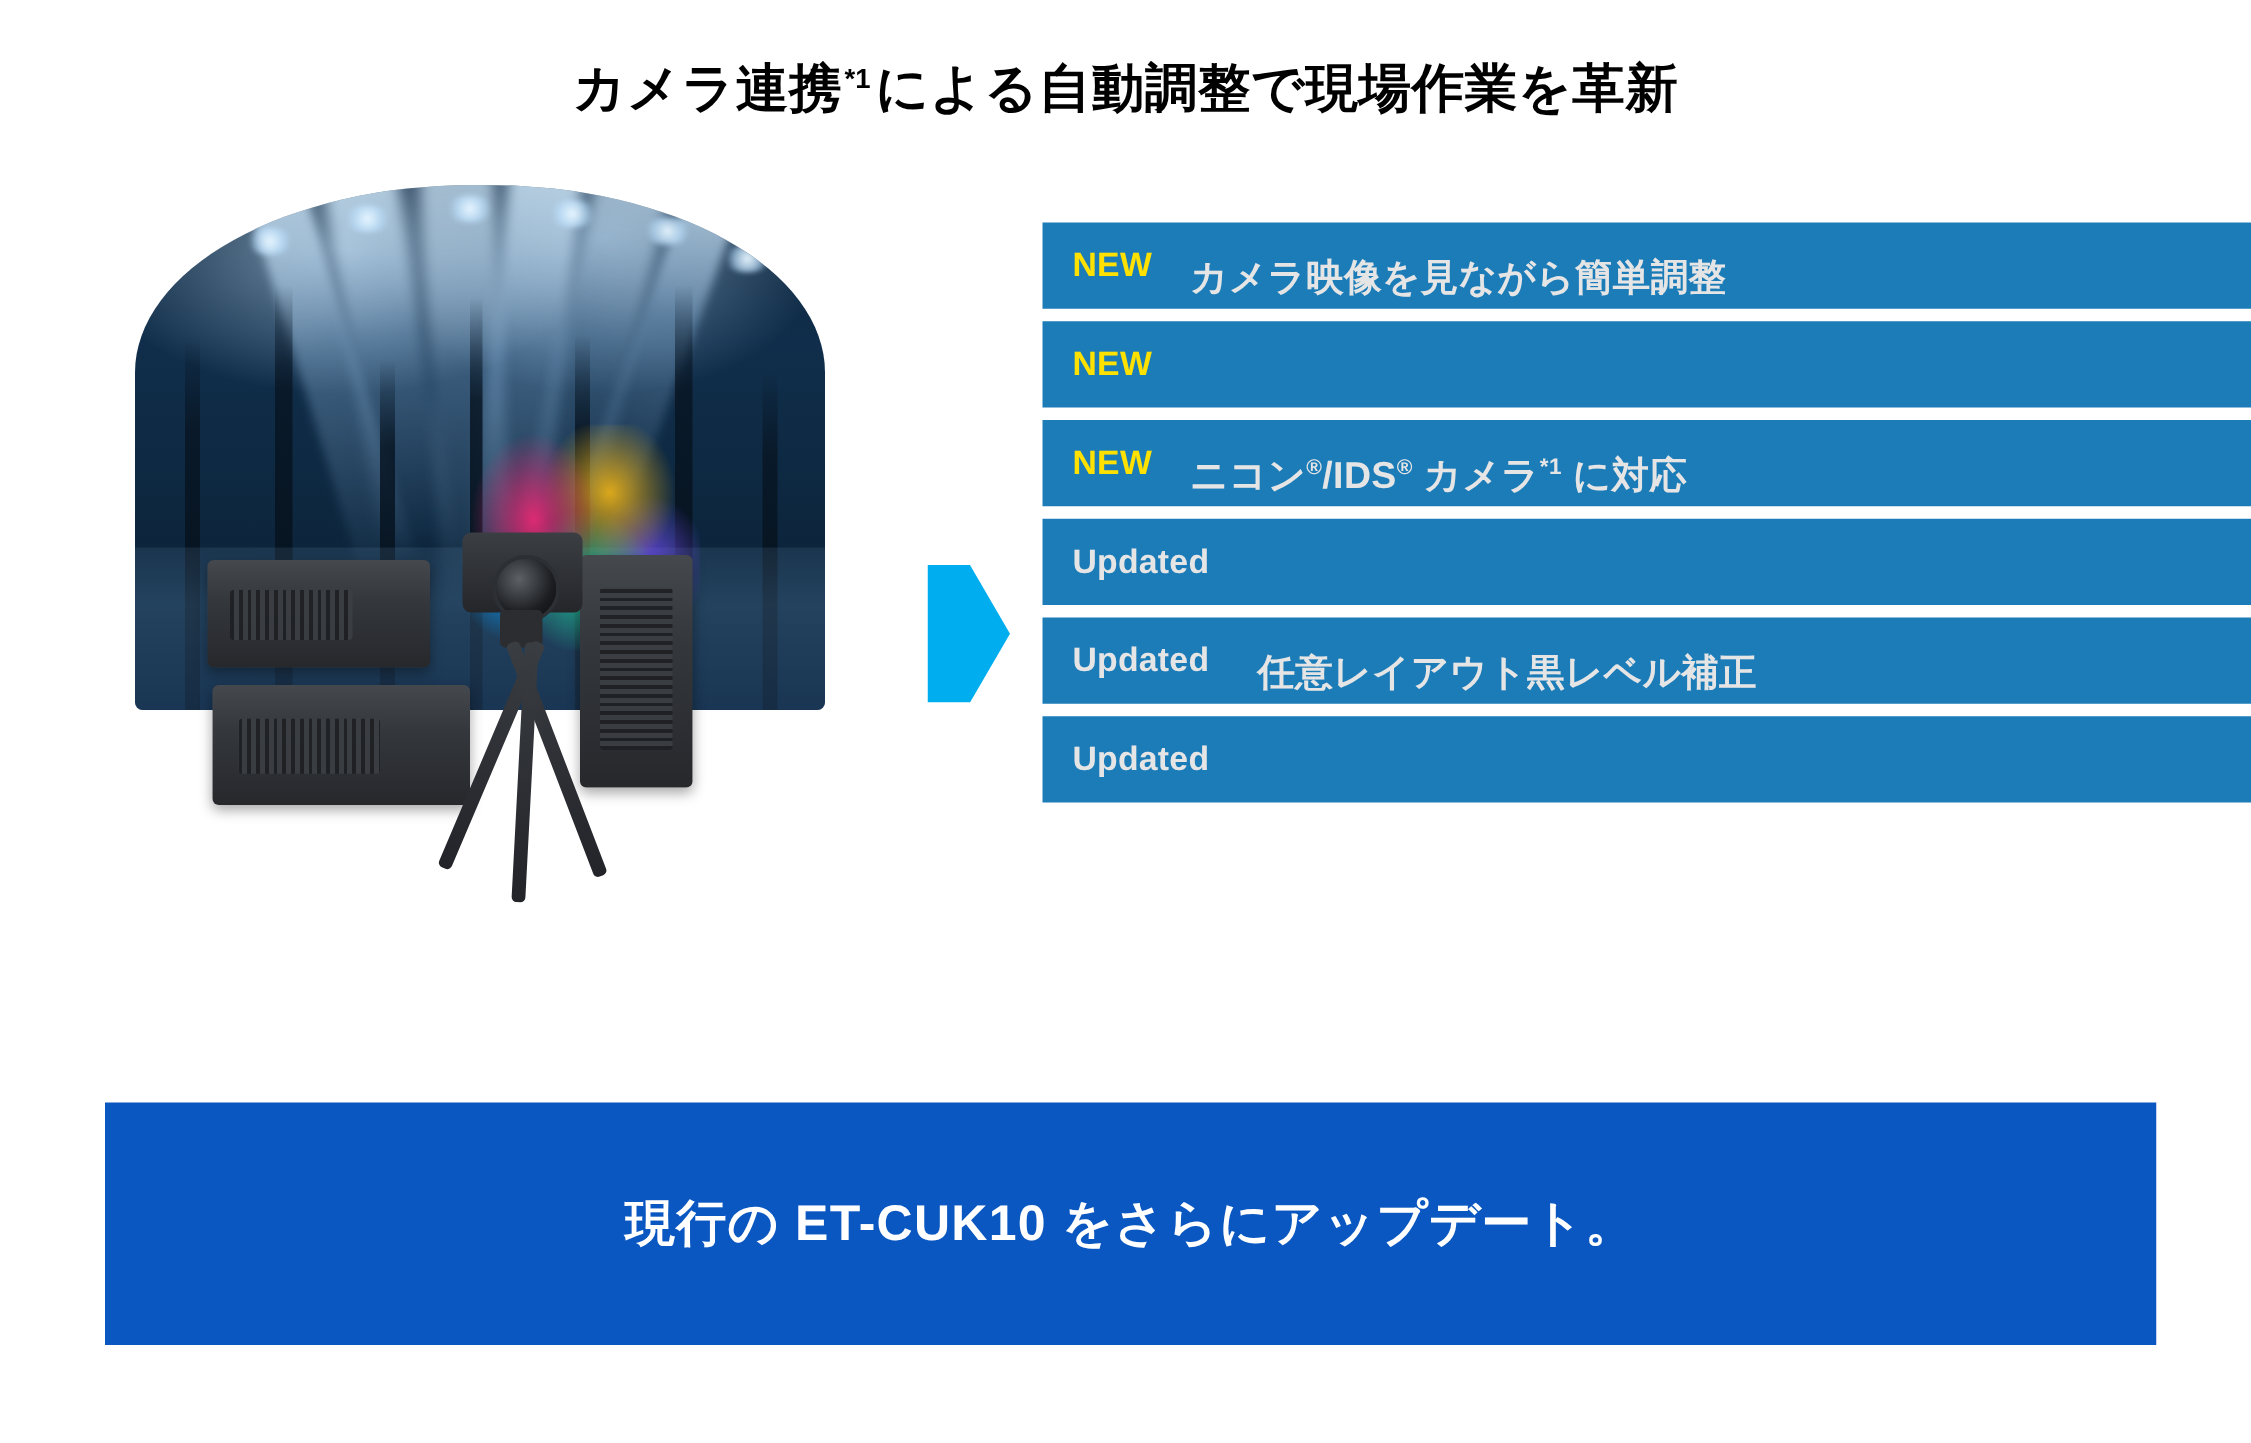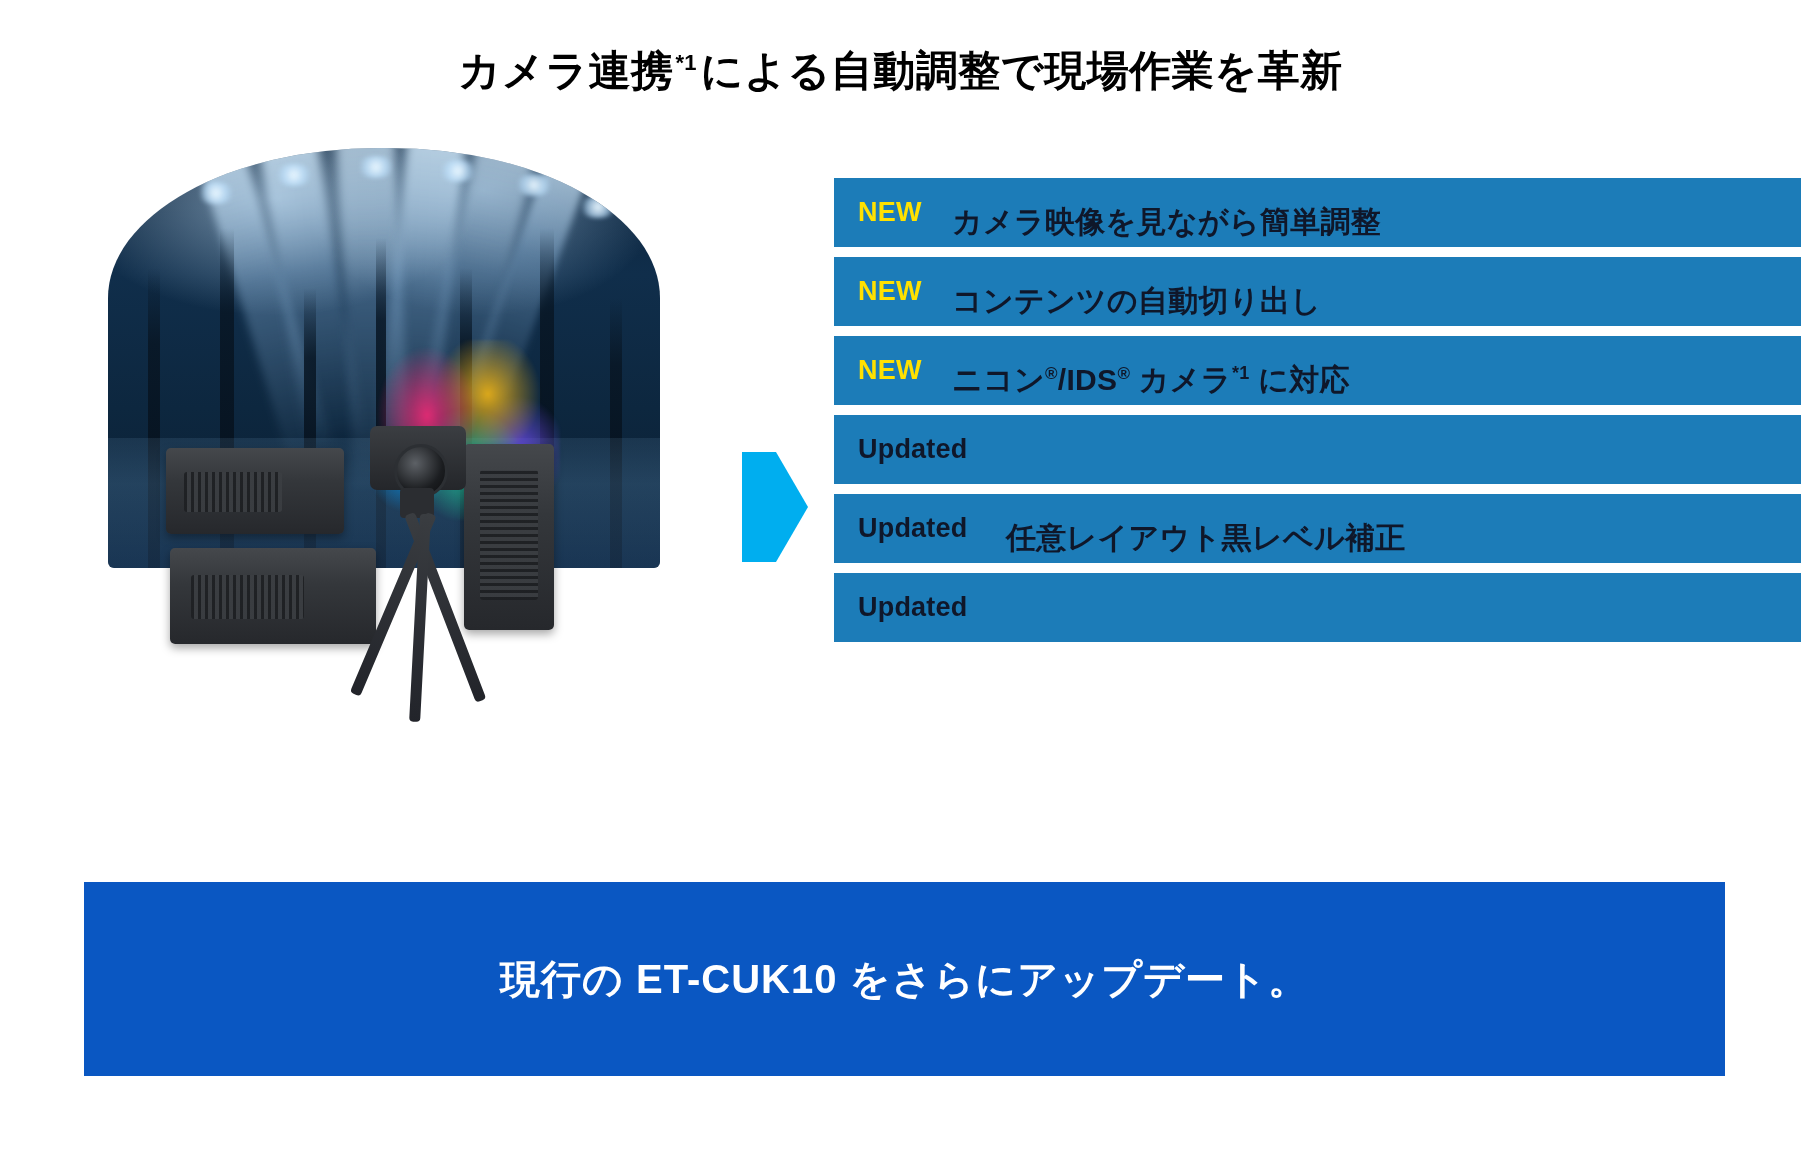--- a/index.html
+++ b/index.html
@@ -198,23 +198,23 @@
     padding-left: 24px;
   }
   .badge {
     font-size: 27px;
     font-weight: bold;
     letter-spacing: 0.2px;
     flex: 0 0 auto;
     white-space: nowrap;
   }
   .badge-new { color: #ffe100; min-width: 74px; }
-  .badge-updated { color: #0f172a; min-width: 128px; }
+  .badge-updated { color: #e5e5e5; min-width: 128px; }
   .feature-label {
-    color: #0f172a;
+    color: #e5e5e5;
     font-size: 30px;
     font-weight: bold;
     white-space: nowrap;
     letter-spacing: 0.3px;
     margin-top: 20px;
   }
   .feature-label.has-badge { margin-left: 20px; }
   .feature-label .note {
     font-size: 21px;
     font-weight: bold;
@@ -310,21 +310,20 @@
 
 <div class="feature-list">
 
   <div class="feature-row">
     <span class="badge badge-new">NEW</span>
     <span class="feature-label has-badge">カメラ映像を見ながら簡単調整</span>
   </div>
 
   <div class="feature-row">
     <span class="badge badge-new">NEW</span>
-    <span class="feature-label has-badge">コンテンツの自動切り出し</span>
   </div>
 
   <div class="feature-row">
     <span class="badge badge-new">NEW</span>
     <span class="feature-label has-badge"><span>ニコン</span><span class="reg">®</span><span>/IDS</span><span class="reg">®</span>&nbsp;<span>カメラ</span><span class="star">*1</span>&nbsp;<span>に対応</span></span>
   </div>
 
 
 
   <div class="feature-row">

